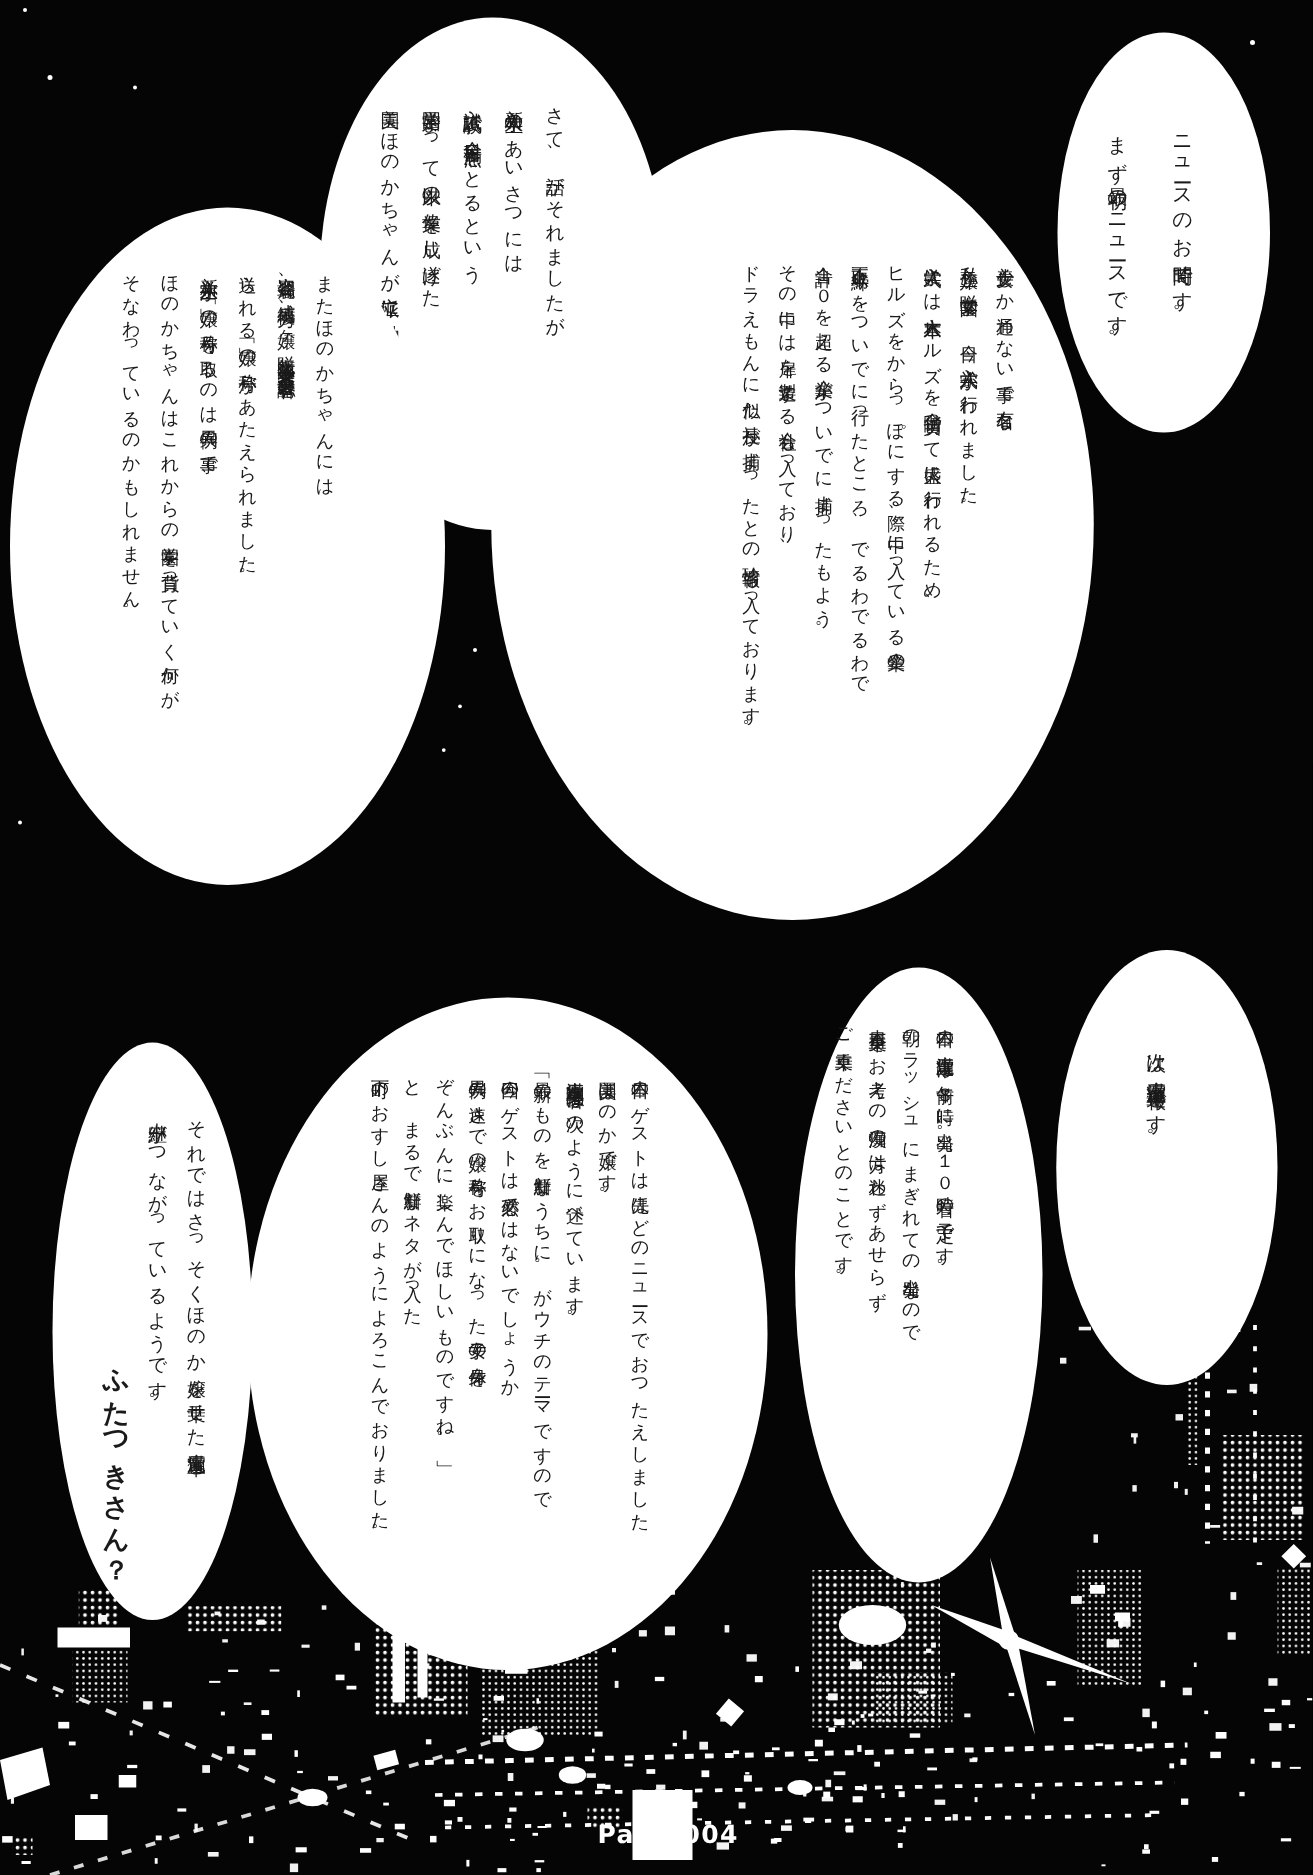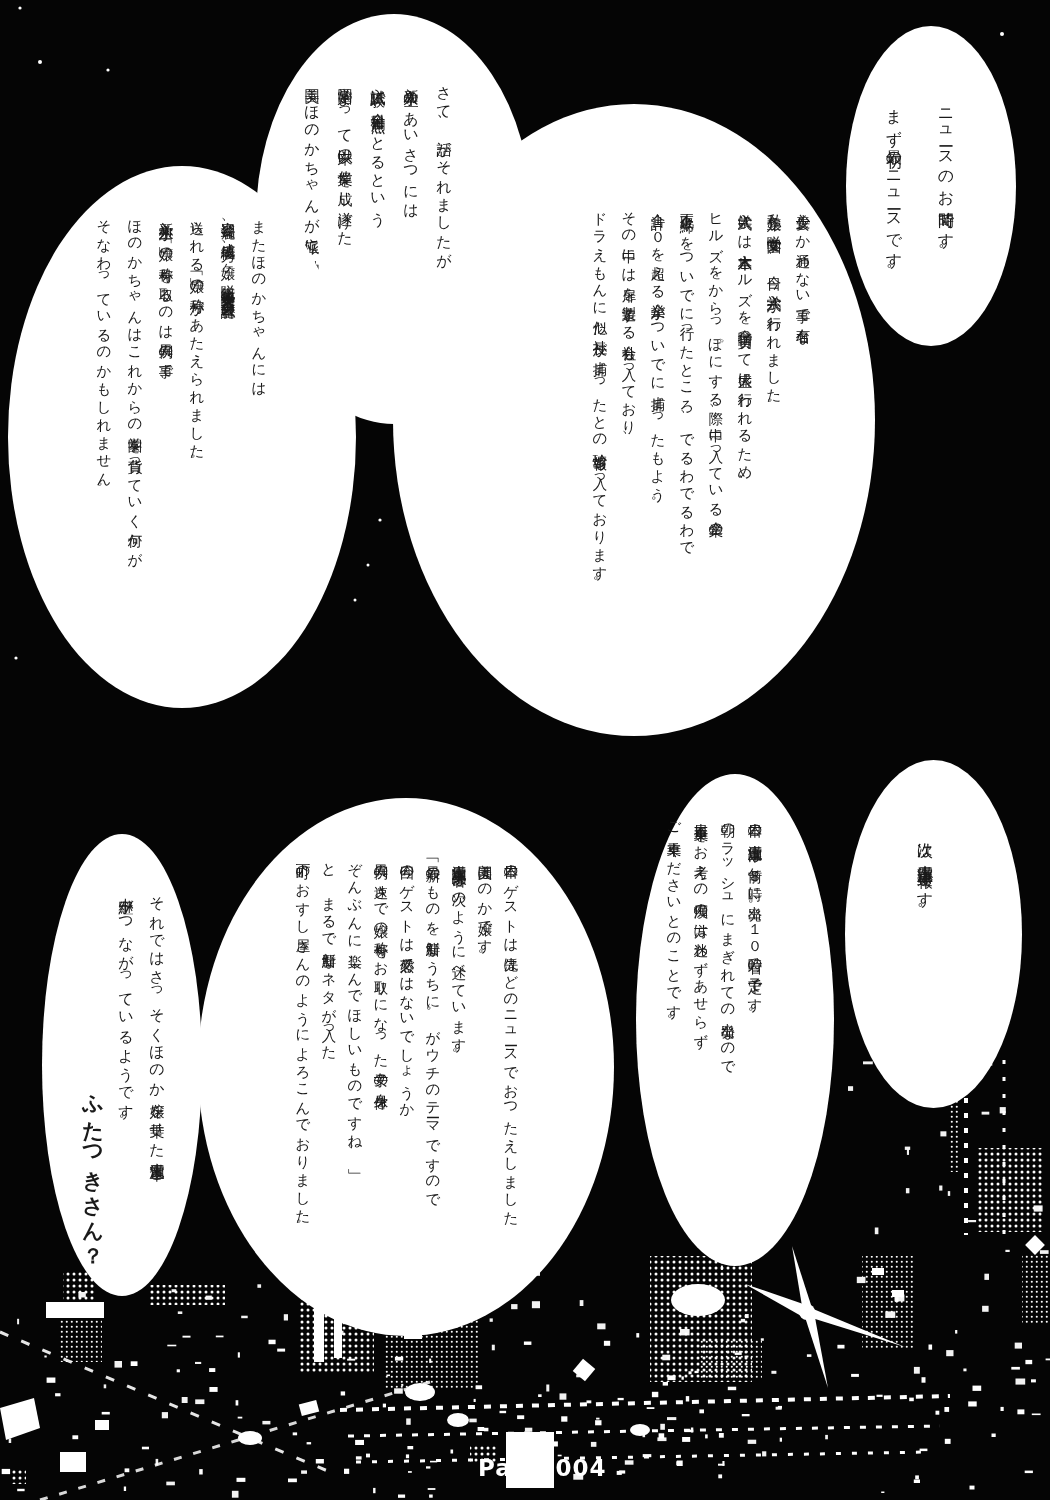--- a/index.html
+++ b/index.html
@@ -23,21 +23,21 @@
   .t1{right:44px;top:72px;font-size:16px;line-height:52px;}
   .t2{right:58px;top:98px;font-size:14.5px;line-height:29px;}
   .t3{right:72px;top:62px;font-size:15px;line-height:33px;}
   .t4{right:82px;top:44px;font-size:14.5px;line-height:31px;}
   .t5{right:84px;top:70px;font-size:16px;line-height:26px;}
   .t6{right:66px;top:38px;font-size:14.5px;line-height:27px;}
   .t7{right:90px;top:55px;font-size:14.5px;line-height:26px;}
   .t8{right:30px;top:52px;font-size:15px;line-height:31px;}
   .emph{font-size:21px;font-weight:700;line-height:34px;padding-top:195px;letter-spacing:0.06em;}
   .page-label{position:absolute;left:478px;top:1455px;z-index:3;color:#ffffff;
-              font-size:23px;font-weight:700;letter-spacing:1px;}
+              font-size:20px;font-weight:700;letter-spacing:1px;}
 </style>
 </head>
 <body>
 
 <div class="page">
 
   <svg class="bg" viewBox="0 0 1050 1500" xmlns="http://www.w3.org/2000/svg">
     <defs>
       <pattern id="ht" width="6" height="6" patternUnits="userSpaceOnUse">
         <circle cx="2" cy="2" r="1.5" fill="#fff"></circle>

